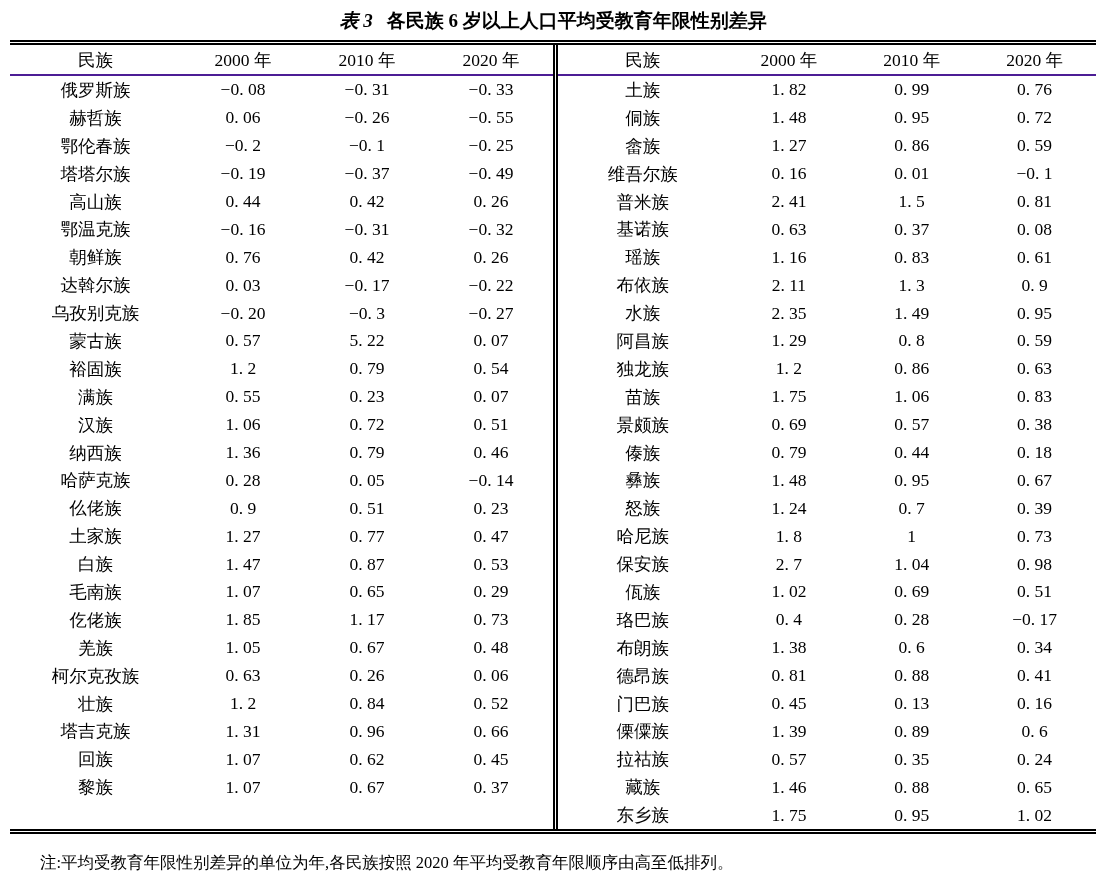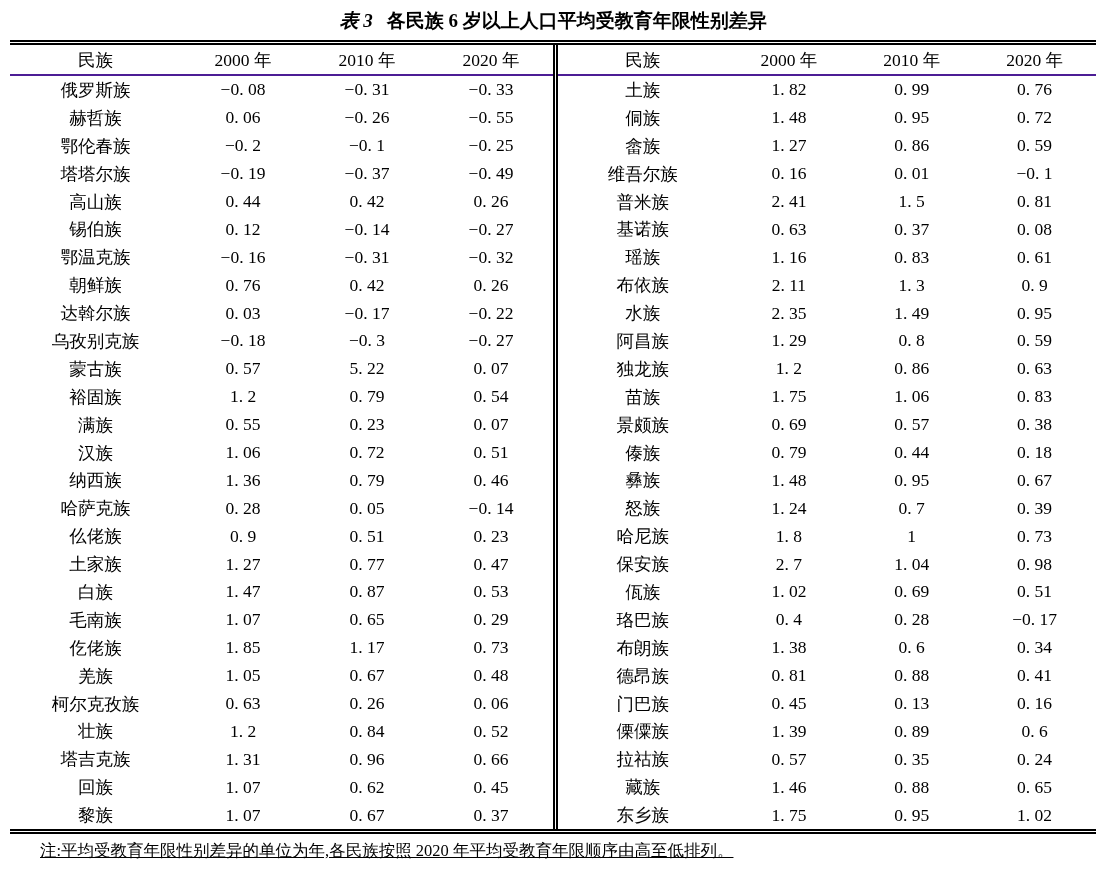--- a/index.html
+++ b/index.html
@@ -65,23 +65,22 @@
   td {
     font-size: 17.5px;
     height: 27.9px;
     padding: 0;
     text-align: center;
     white-space: nowrap;
   }
   .note {
     font-size: 16.5px;
     line-height: 24px;
-    margin-top: 5px;
+    margin-top: 17px;
     padding-left: 30px;
-    text-decoration: underline;
   }
 </style>
 </head>
 <body>
 
 <div class="page">
 
   <div class="title-line">
     <span class="title-prefix">表 3</span><span class="title-text">各民族 6 岁以上人口平均受教育年限性别差异</span>
   </div>
@@ -129,46 +128,40 @@
               <td>−0. 37</td>
               <td>−0. 49</td>
             </tr>
             <tr>
               <td>高山族</td>
               <td>0. 44</td>
               <td>0. 42</td>
               <td>0. 26</td>
             </tr>
             <tr>
-              <td>锡伯族</td>
-              <td>0. 12</td>
-              <td>−0. 14</td>
-              <td>−0. 27</td>
-            </tr>
-            <tr>
               <td>鄂温克族</td>
               <td>−0. 16</td>
               <td>−0. 31</td>
               <td>−0. 32</td>
             </tr>
             <tr>
               <td>朝鲜族</td>
               <td>0. 76</td>
               <td>0. 42</td>
               <td>0. 26</td>
             </tr>
             <tr>
               <td>达斡尔族</td>
               <td>0. 03</td>
               <td>−0. 17</td>
               <td>−0. 22</td>
             </tr>
             <tr>
               <td>乌孜别克族</td>
-              <td>−0. 18</td>
+              <td>−0. 20</td>
               <td>−0. 3</td>
               <td>−0. 27</td>
             </tr>
             <tr>
               <td>蒙古族</td>
               <td>0. 57</td>
               <td>5. 22</td>
               <td>0. 07</td>
             </tr>
             <tr>

